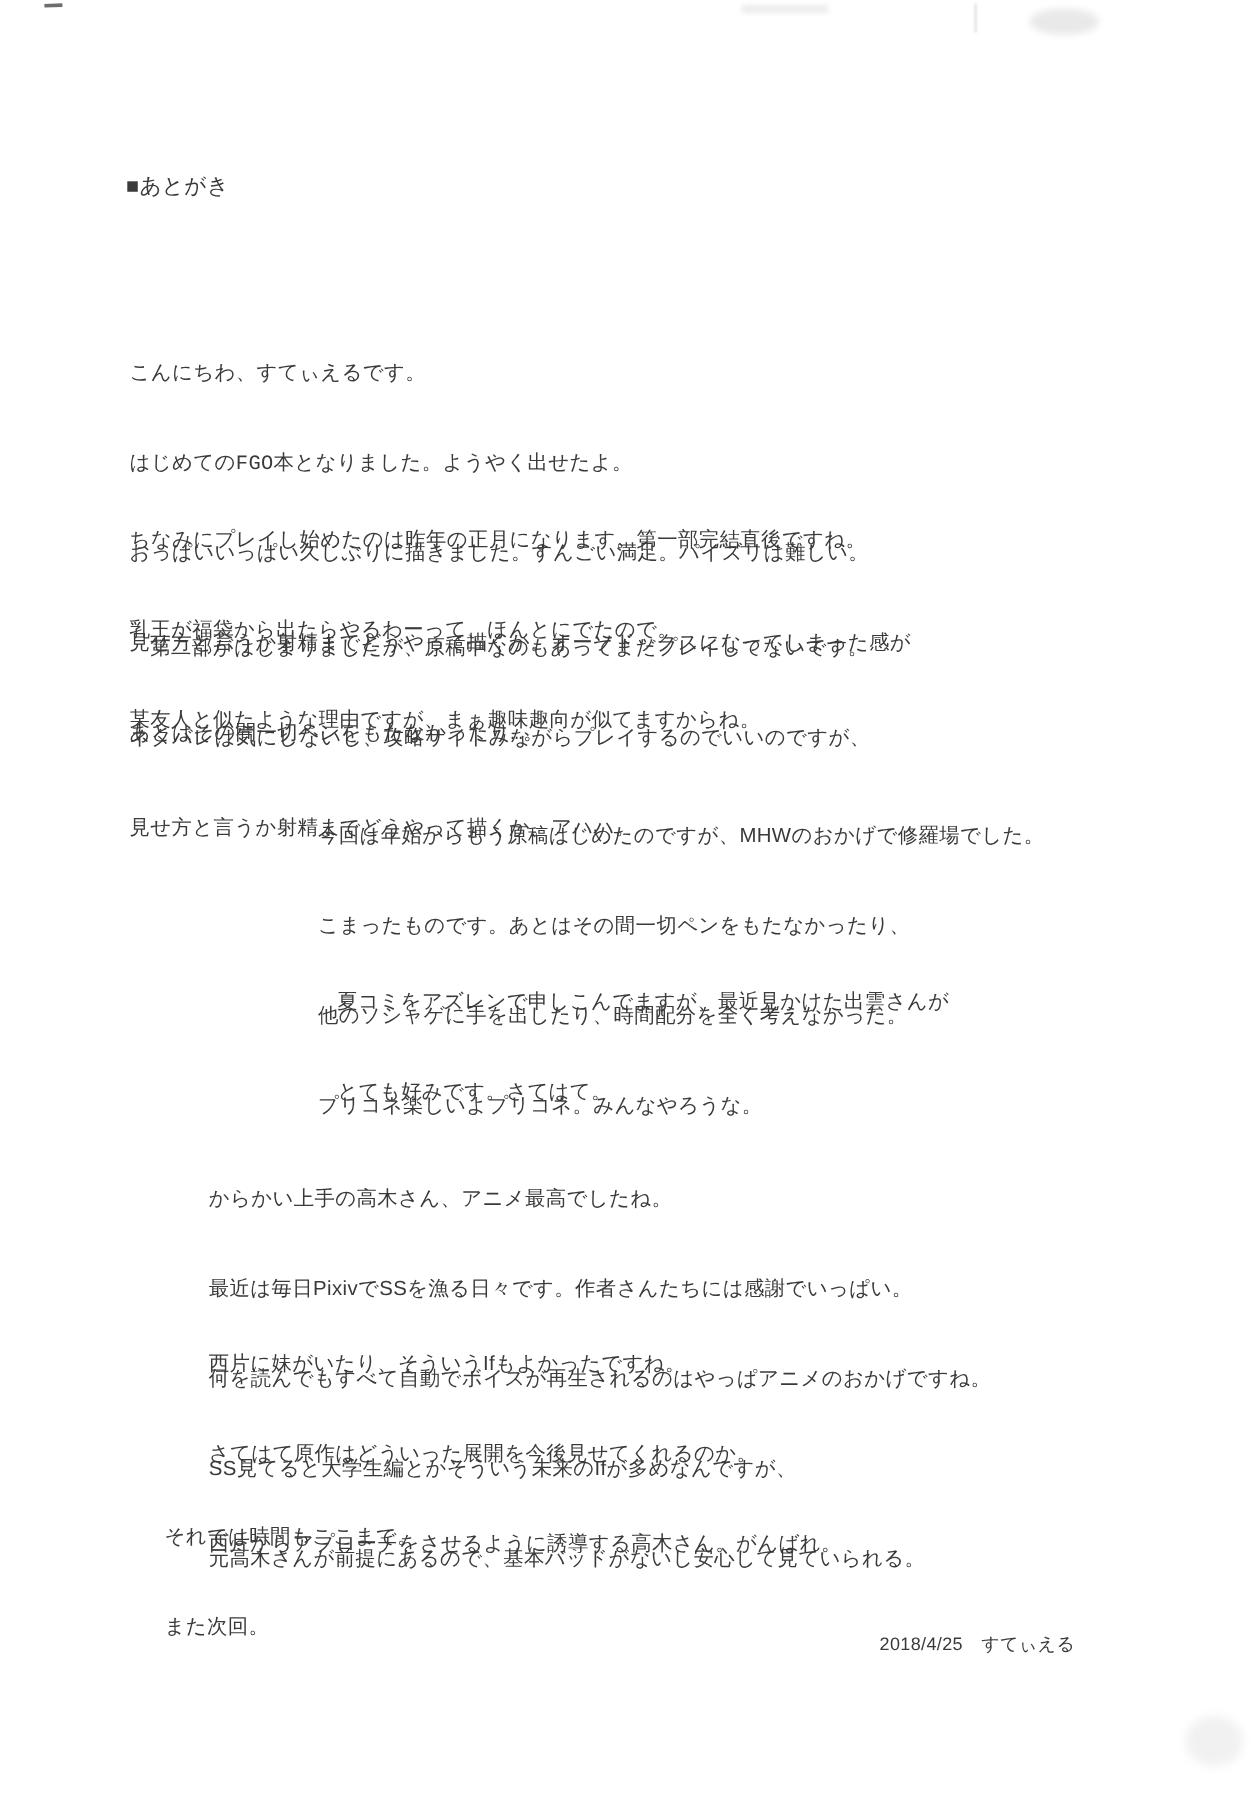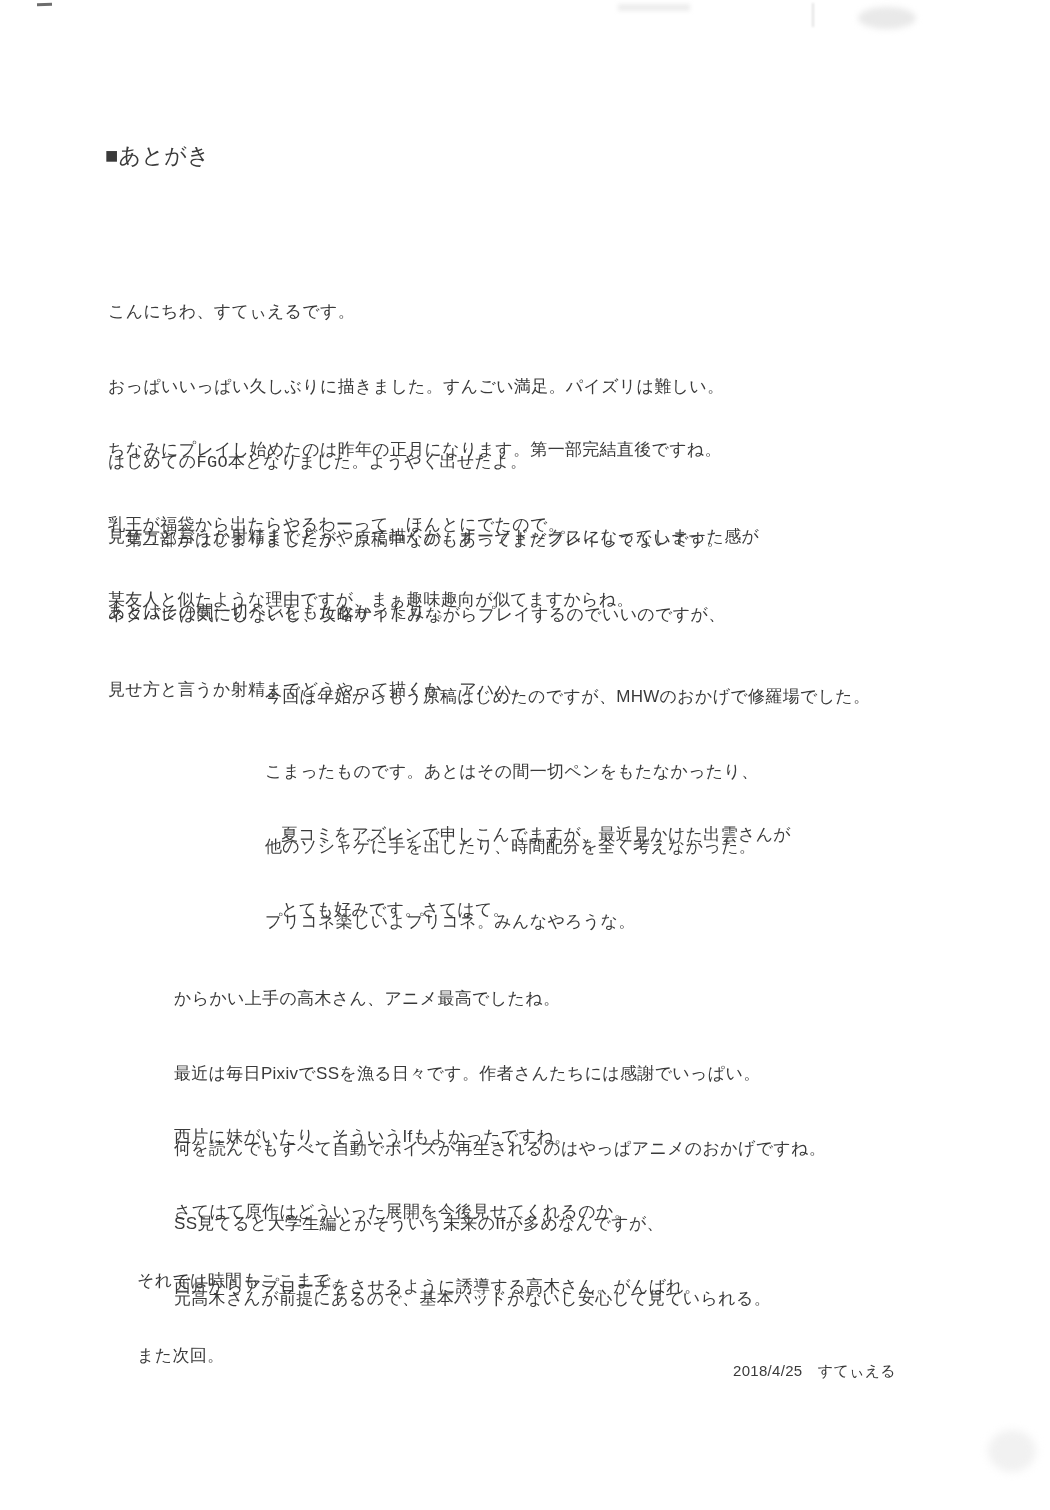--- a/index.html
+++ b/index.html
@@ -12,21 +12,21 @@
     font-family: "Liberation Sans", "DejaVu Sans", sans-serif;
     color: #3a3a3a;
   }
   .block {
     position: absolute;
     font-size: 17px;
     line-height: 25px;
     white-space: pre;
     letter-spacing: 0.3px;
   }
-  .heading { left: 105px; top: 143px; font-size: 22px; font-weight: 500; }
+  .heading { left: 105px; top: 143px; font-size: 18px; font-weight: 500; }
   .b1 { left: 108px; top: 250px; font-family: Liberation Mono, monospace; }
   .b2 { left: 108px; top: 387px; }
   .b3 { left: 108px; top: 477px; }
   .b4 { left: 265px; top: 634px; }
   .b5 { left: 265px; top: 772px; margin-left: 16px; }
   .b6 { left: 174px; top: 936px; }
   .b7 { left: 174px; top: 1074px; }
   .b8 { left: 137px; top: 1218px; }
   .signature { left: 733px; top: 1358px; font-size: 15px; }
 
@@ -46,22 +46,22 @@
   <div class="artifact a-dash"></div>
   <div class="artifact a-sm1"></div>
   <div class="artifact a-vline"></div>
   <div class="artifact a-sm2"></div>
   <div class="artifact a-sm3"></div>
 
   <div class="block heading">■あとがき</div>
 
   <div class="block b1">
     <div>こんにちわ、すてぃえるです。</div>
+    <div>はじめてのFGO本となりました。ようやく出せたよ。</div>
     <div>おっぱいいっぱい久しぶりに描きました。すんごい満足。パイズリは難しい。</div>
-    <div>はじめてのFGO本となりました。ようやく出せたよ。</div>
     <div>見せ方と言うか射精までどうやって描くか。オーソドックスになってしまった感が</div>
     <div>あとはその間一切ペンをもたなかったり…。</div>
   </div>
 
   <div class="block b2">
     <div>ちなみにプレイし始めたのは昨年の正月になります。第一部完結直後ですね。</div>
     <div>乳王が福袋から出たらやるわーって、ほんとにでたので。</div>
     <div>某友人と似たような理由ですが、まぁ趣味趣向が似てますからね。</div>
   </div>
 

